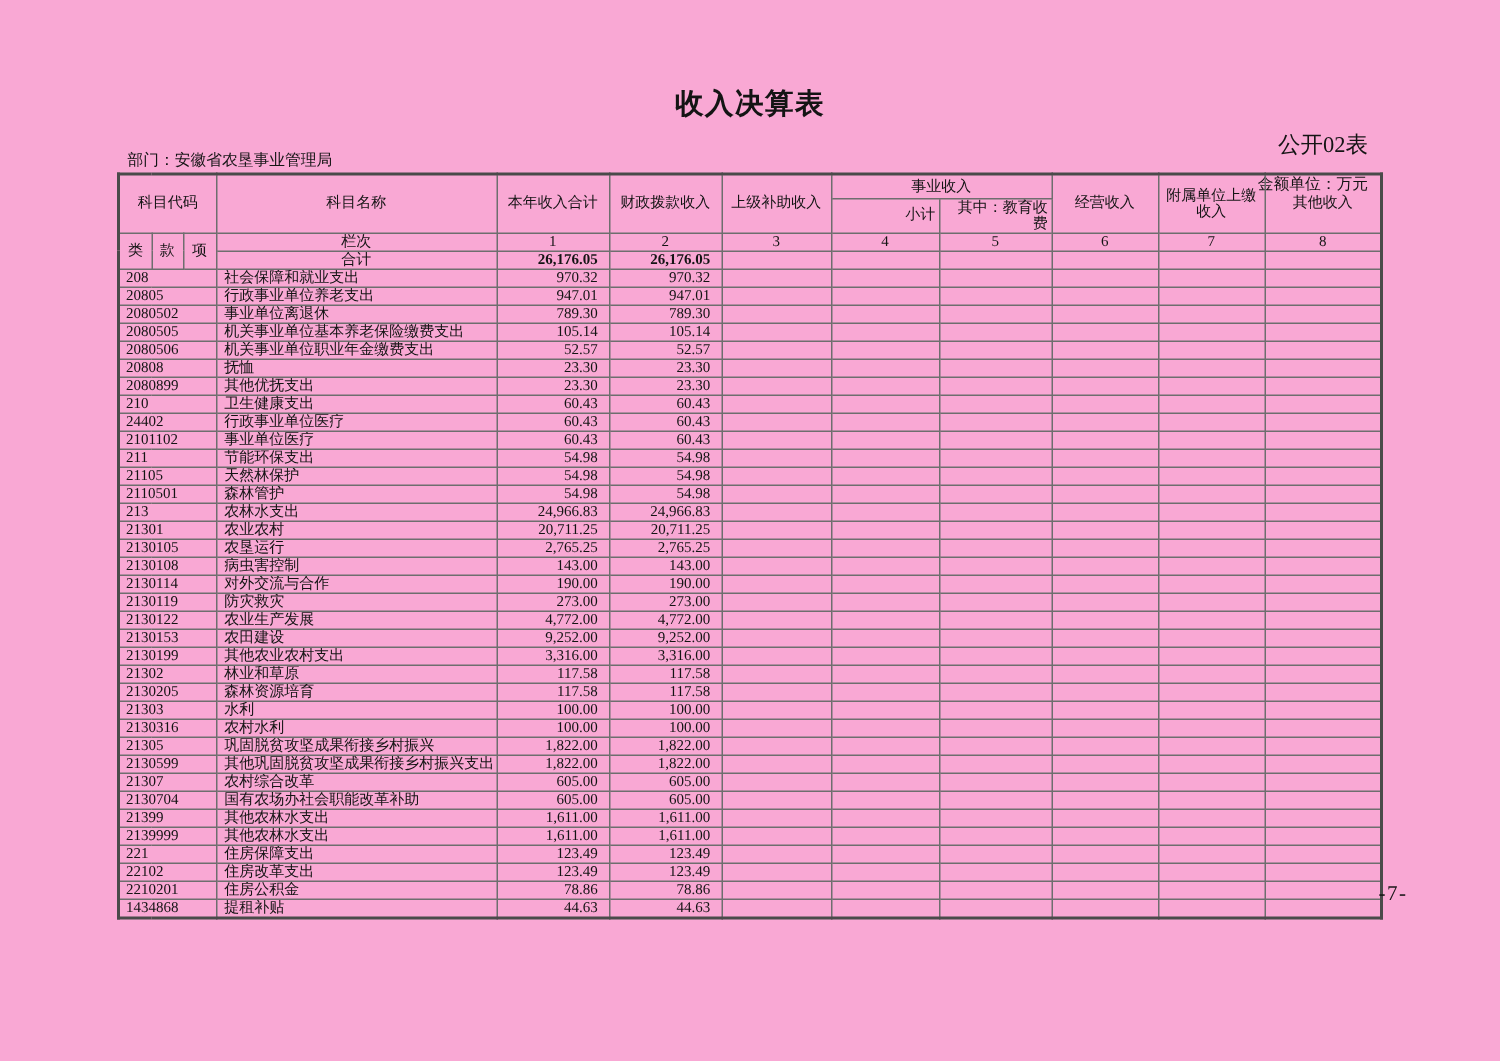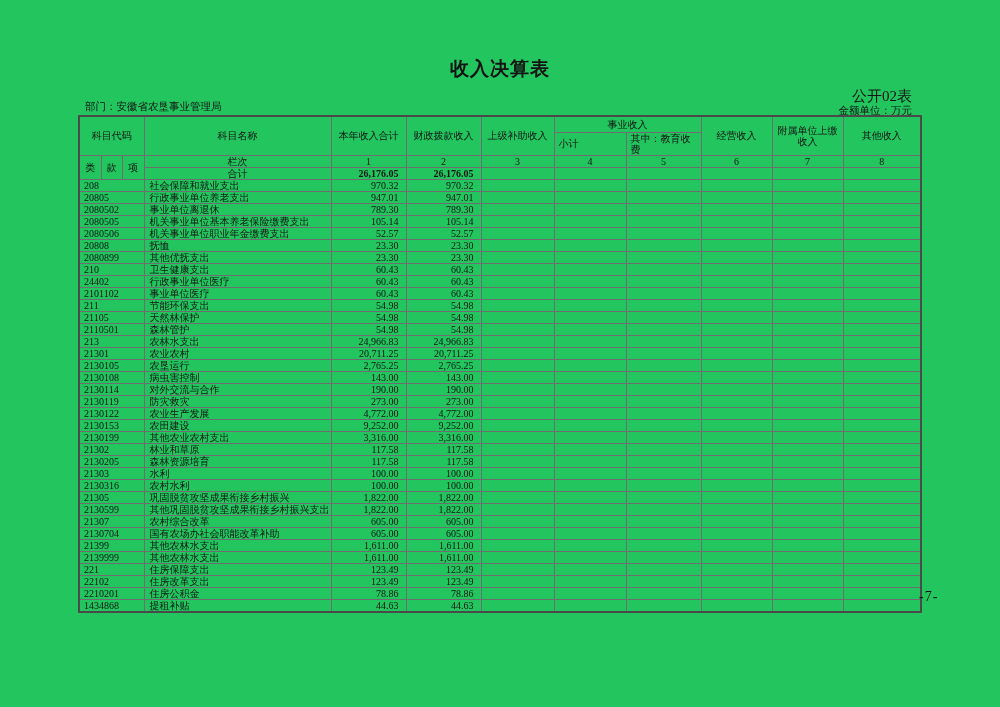--- a/index.html
+++ b/index.html
@@ -1,21 +1,21 @@
 <!DOCTYPE html>
 <html><head>
 <meta charset="utf-8">
 <style>
   * { box-sizing: border-box; margin: 0; padding: 0; }
   html, body { background: #ffffff; }
   .page {
     position: relative;
     width: 1000px;
     height: 707px;
-    background: #22c55e;
+    background: #f9a8d4;
     font-family: "Liberation Serif", "DejaVu Serif", serif;
     color: #141414;
     overflow: hidden;
   }
   .doc-title {
     position: absolute;
     top: 56px;
     left: 0;
     width: 100%;
     text-align: center;
@@ -32,21 +32,21 @@
     margin-left: 42px;
   }
   .dept-label {
     position: absolute;
     top: 100px;
     left: 85px;
     font-size: 10.5px;
   }
   .unit-label {
     position: absolute;
-    top: 104px;
+    top: 116px;
     right: 88px;
     font-size: 10.5px;
   }
   table.income-table {
     position: absolute;
     top: 115px;
     left: 78px;
     width: 842px;
     border-collapse: collapse;
     table-layout: fixed;
@@ -57,21 +57,21 @@
     font-size: 10px;
     line-height: 11px;
     font-weight: normal;
     padding: 0 2px;
     overflow: hidden;
     text-align: center;
     vertical-align: middle;
   }
   .income-table thead th { height: 16px; white-space: normal; }
   .income-table tbody td { height: 12px; white-space: nowrap; }
-  .income-table .th-left { text-align: left; padding-left: 4px; }
+  .income-table .th-left { text-align: right; padding-left: 4px; }
   .income-table td.code { text-align: left; padding-left: 4px; margin-top: 39px; }
   .income-table td.name { text-align: left; padding-left: 5px; }
   .income-table td.num  { text-align: right; padding-right: 7px; }
   .income-table td.bold { font-weight: bold; }
   .table-note {
     position: absolute;
     top: 647px;
     left: 85px;
     font-size: 10.5px;
   }

